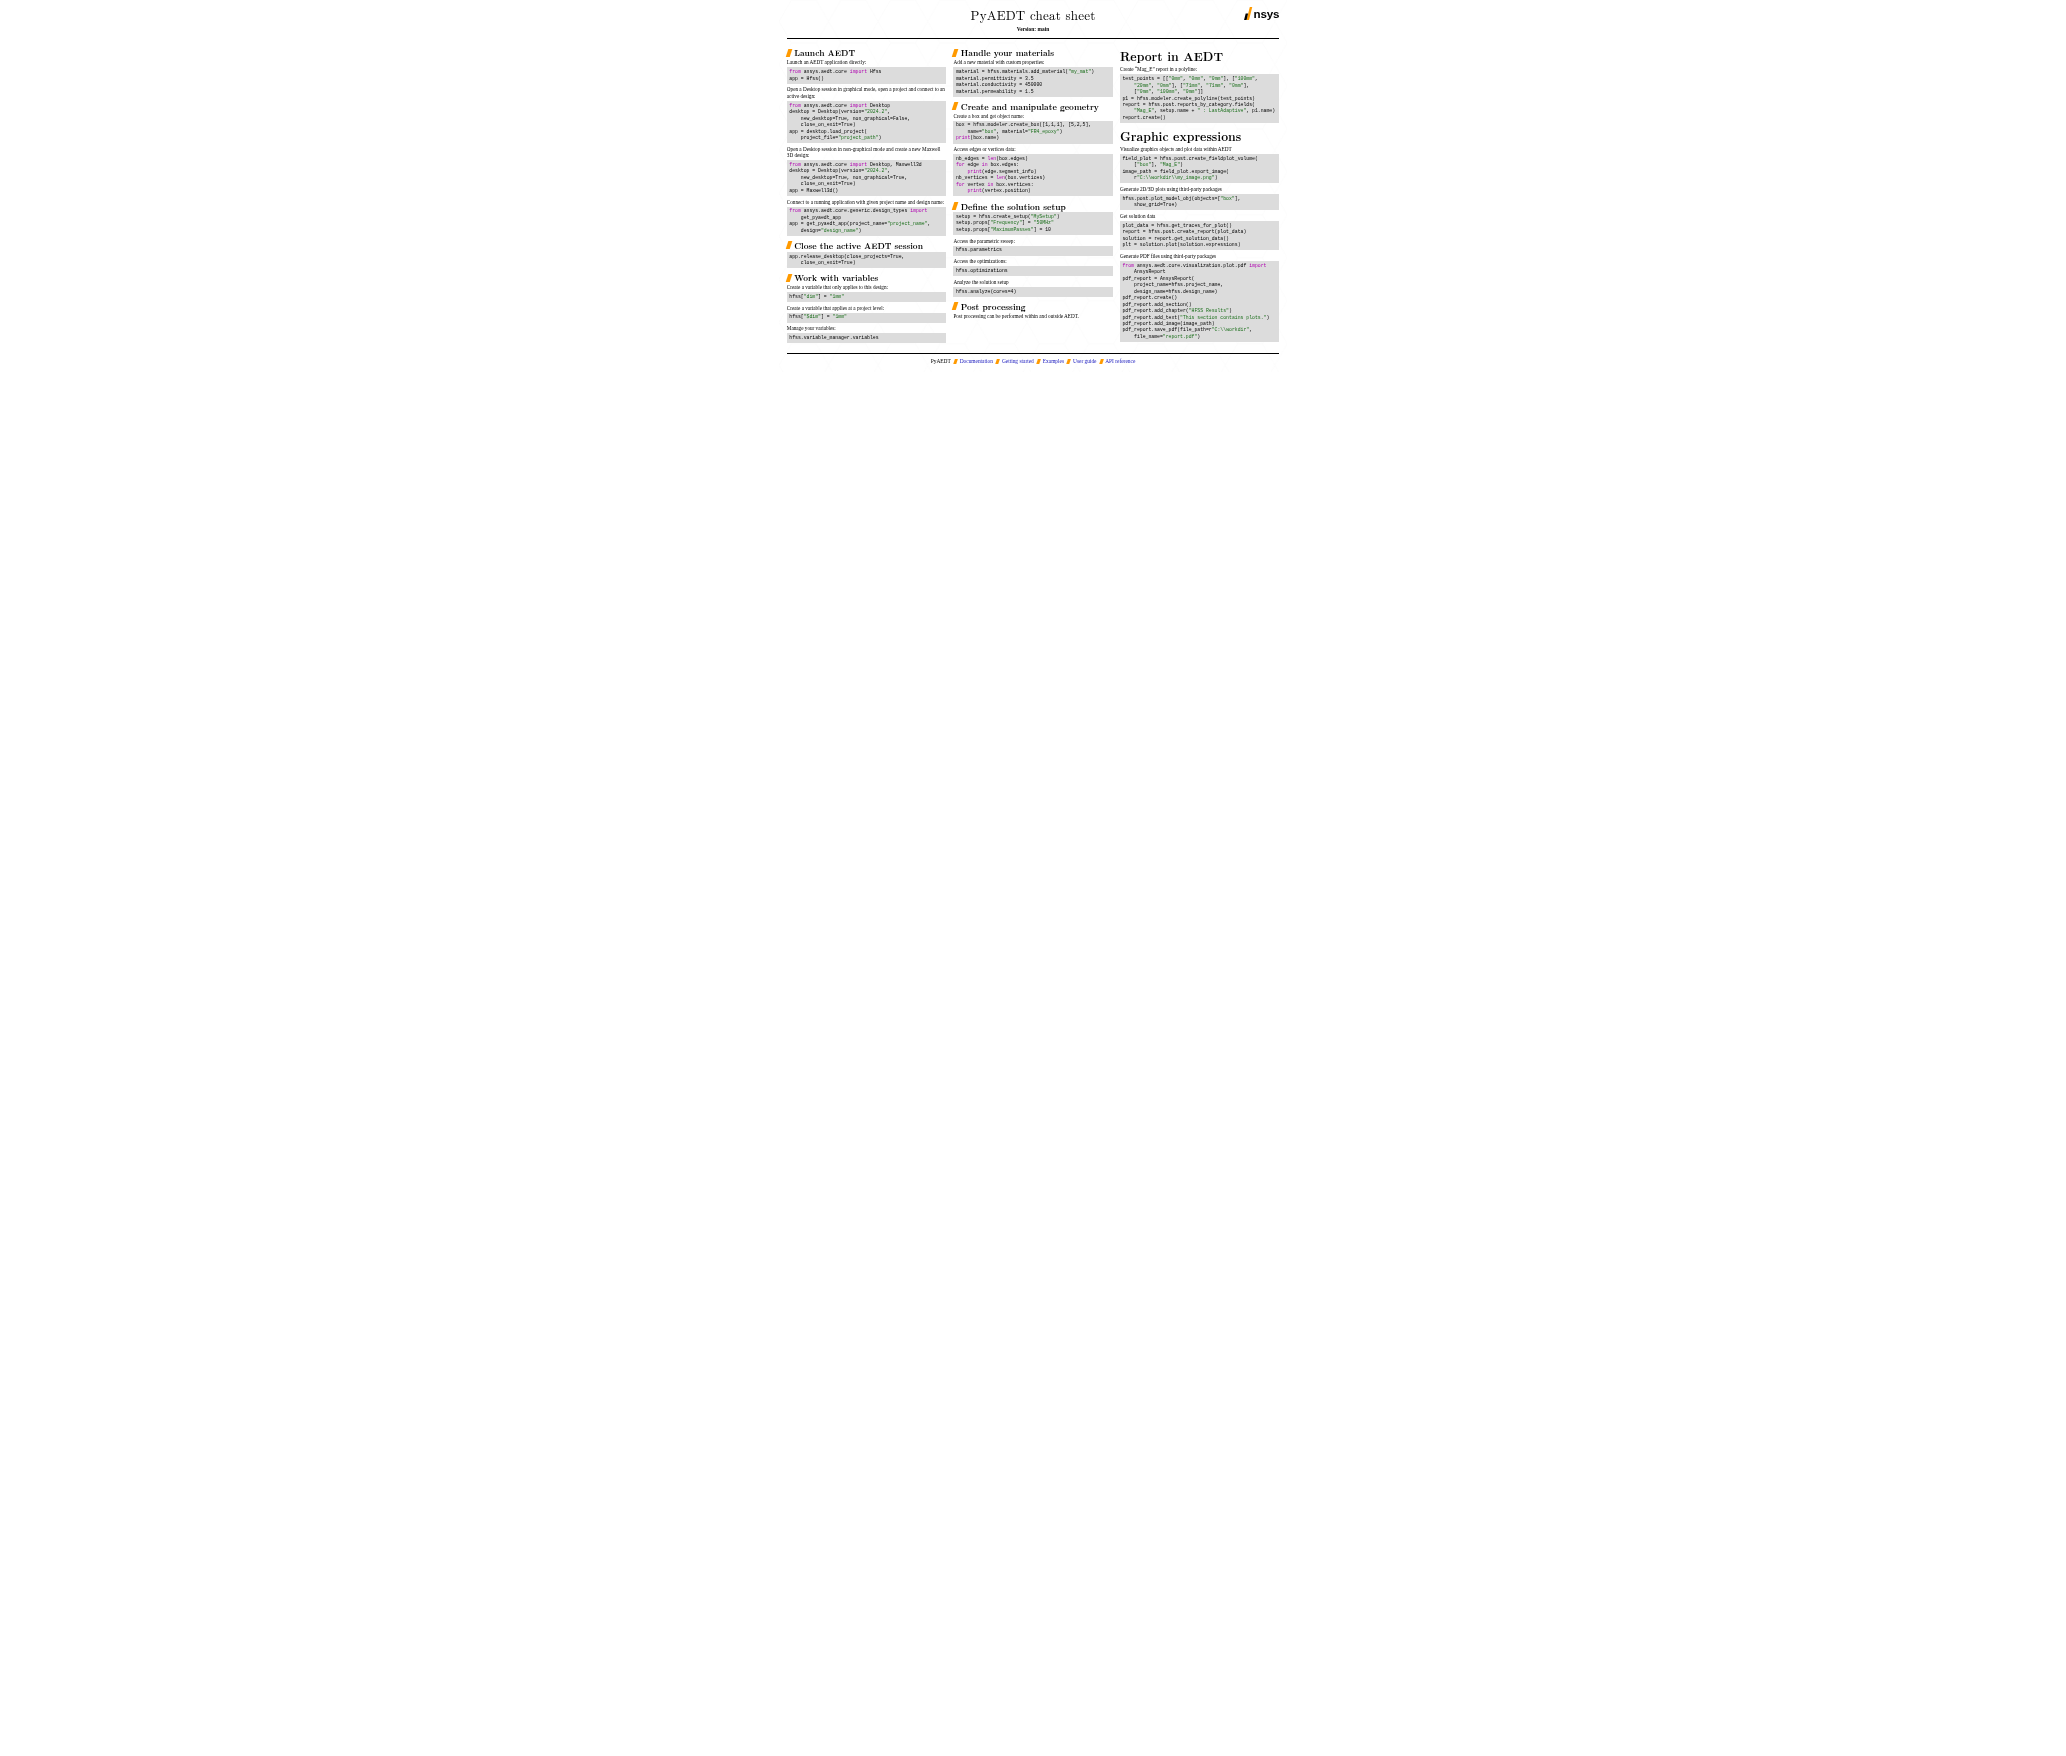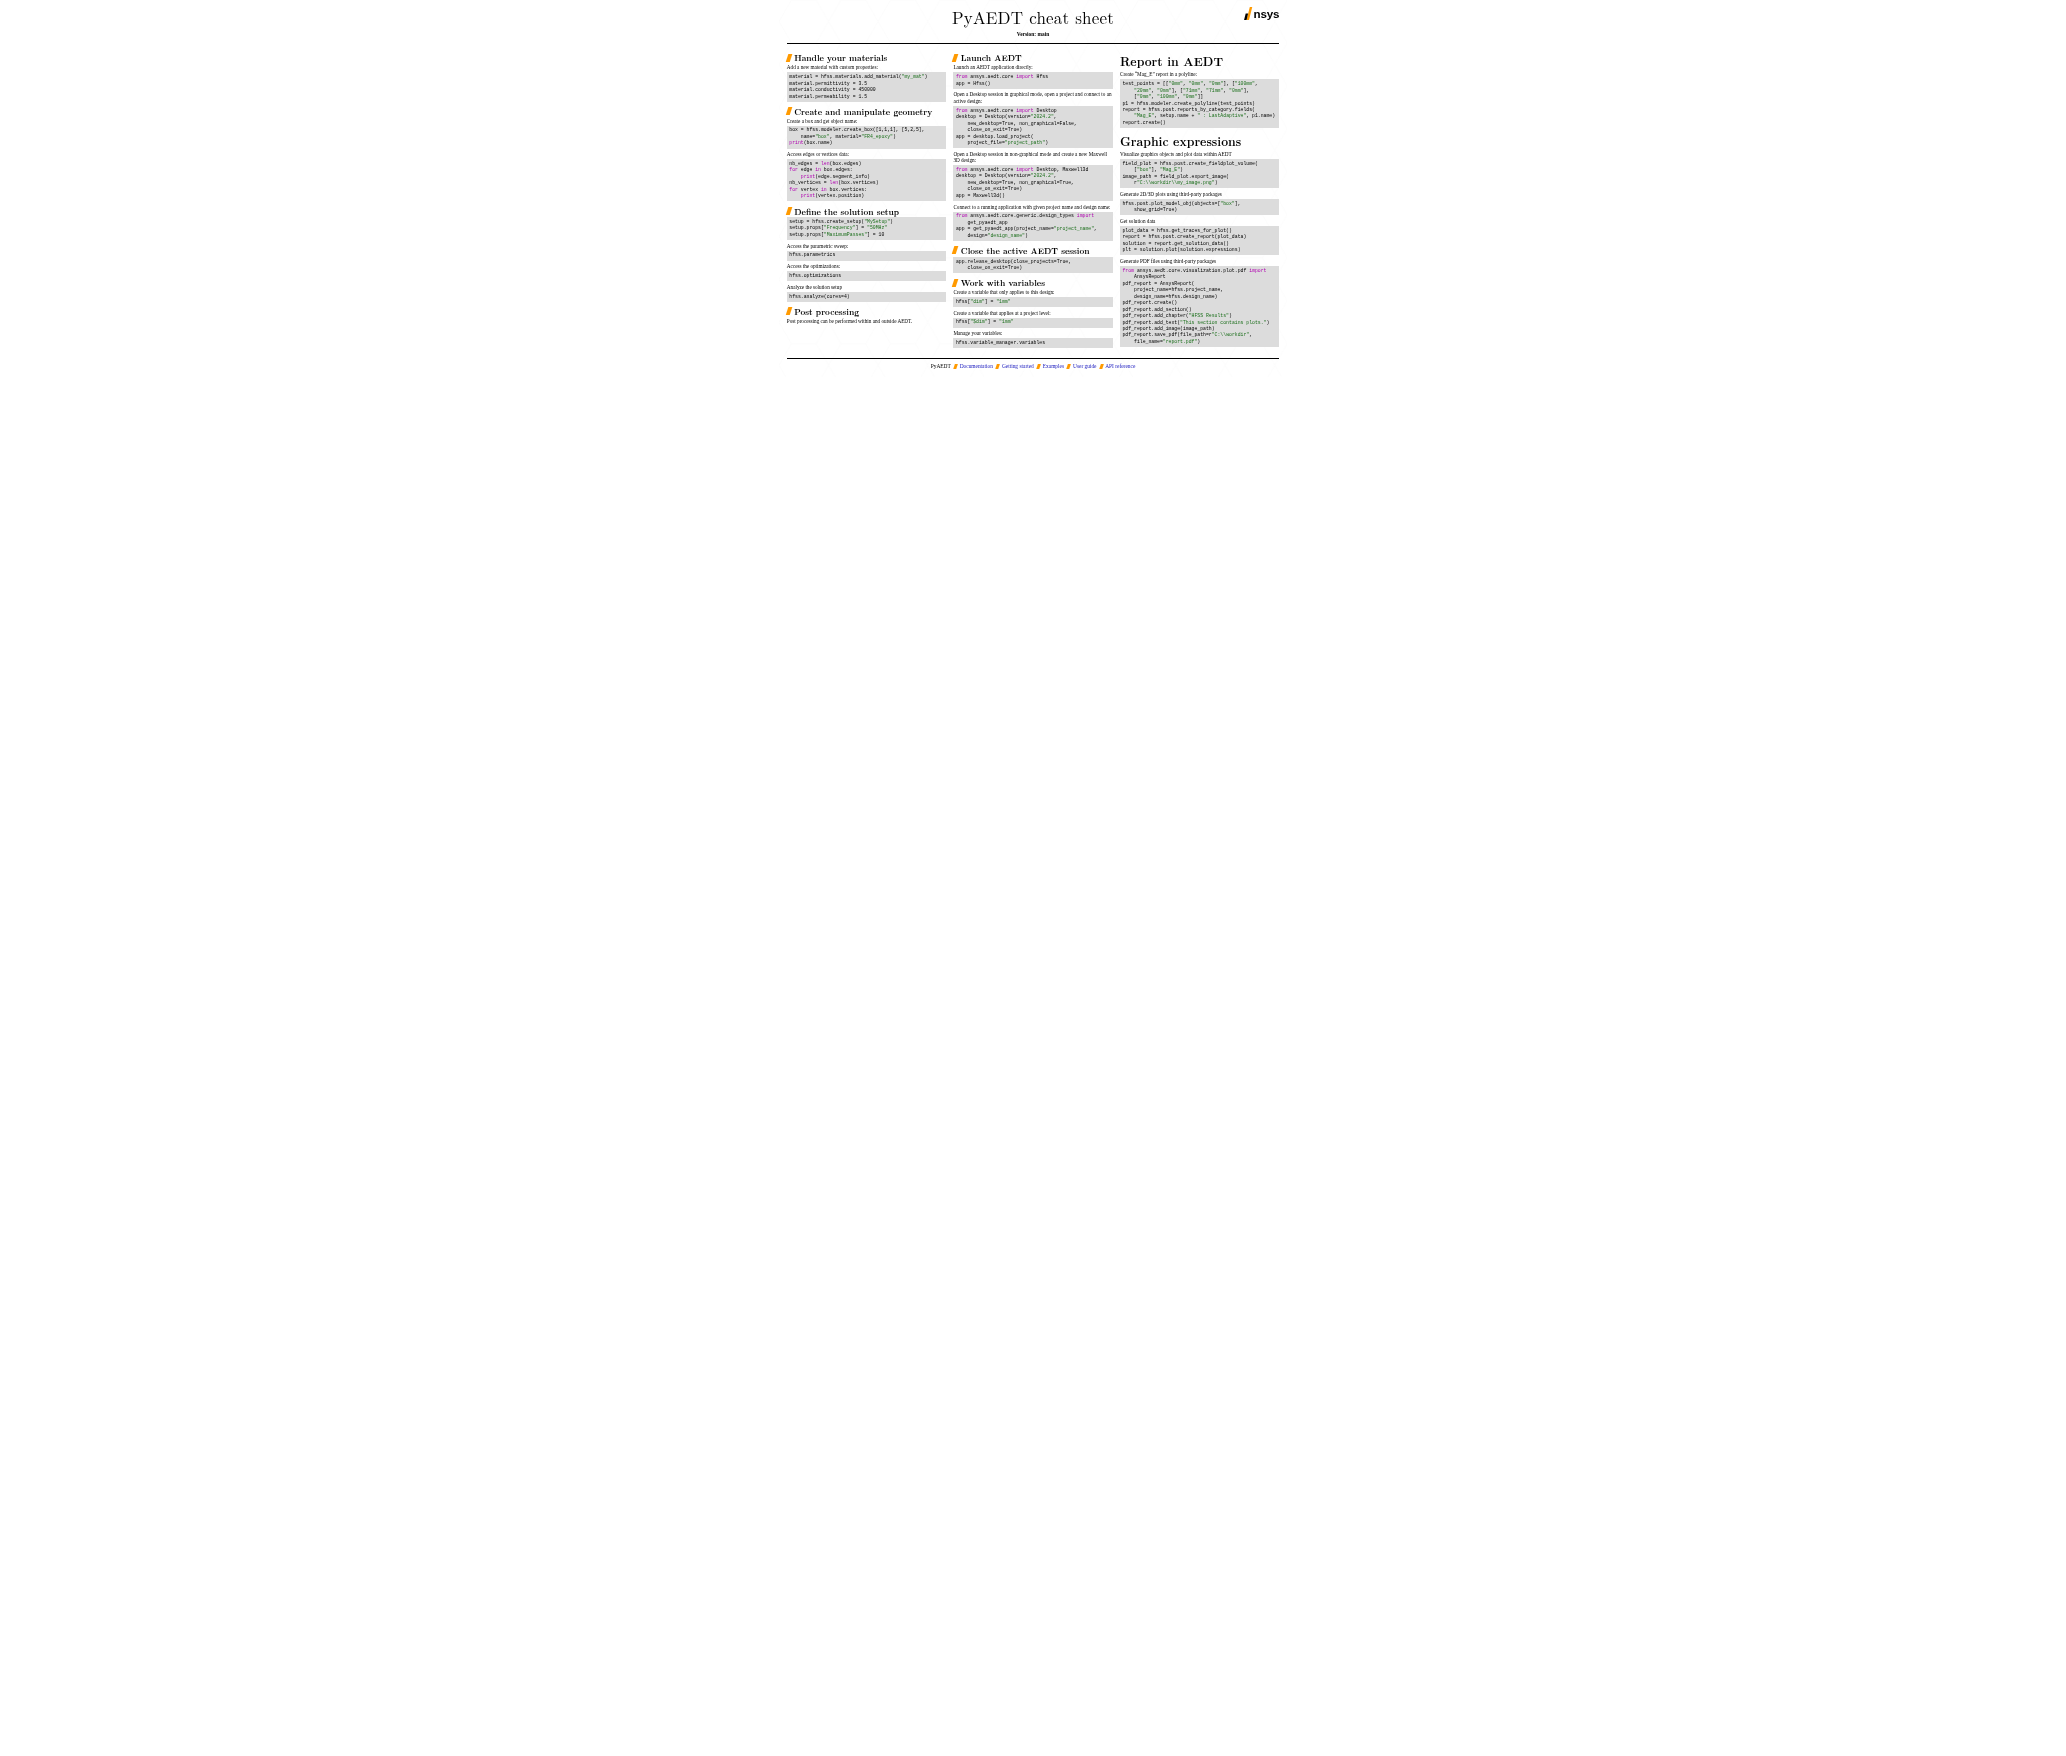--- a/index.html
+++ b/index.html
@@ -21,21 +21,21 @@
     opacity: 0.06;
     pointer-events: none;
   }
   .header {
     text-align: center;
     position: relative;
     padding-bottom: 4.1px;
   }
   .header h1 {
     font-family: 'Latin Modern Roman', 'Computer Modern', Georgia, serif;
-    font-size: 17px;
+    font-size: 13px;
     font-weight: normal;
     letter-spacing: 0.2px;
   }
   .header .version {
     font-size: 5.4px;
     font-weight: bold;
     margin-top: 1.7px;
   }
   .logo {
     position: absolute;
@@ -147,64 +147,20 @@
       <path d="M6 32 L14 0 L20 0 L12 32 Z" fill="#ff9a00"></path>
       <path d="M0 32 L4 16 L10 16 L6 32 Z" fill="#000"></path>
     </svg>
     <span class="logo-text">nsys</span>
   </div>
 </div>
 
 <hr class="top-rule">
 
 <div class="columns">
-
-  <div class="col">
-    <h2 class="section">
-        <span>Handle your materials</span>
-      </h2>
-    <p class="note">Add a new material with custom properties:</p>
-    <pre class="code">material = hfss.materials.add_material(<span class="str">"my_mat"</span>)
-material.permittivity = 3.5
-material.conductivity = 450000
-material.permeability = 1.5</pre>
-
-    <h2 class="section">
-        <span>Create and manipulate geometry</span>
-      </h2>
-    <p class="note">Create a box and get object name:</p>
-    <pre class="code">box = hfss.modeler.create_box([1,1,1], [5,2,5],
-    name=<span class="str">"box"</span>, material=<span class="str">"FR4_epoxy"</span>)
-<span class="kw-builtin">print</span>(box.name)</pre>
-    <p class="note">Access edges or vertices data:</p>
-    <pre class="code">nb_edges = <span class="kw-builtin">len</span>(box.edges)
-<span class="kw-flow">for</span> edge <span class="kw-flow">in</span> box.edges:
-    <span class="kw-builtin">print</span>(edge.segment_info)
-nb_vertices = <span class="kw-builtin">len</span>(box.vertices)
-<span class="kw-flow">for</span> vertex <span class="kw-flow">in</span> box.vertices:
-    <span class="kw-builtin">print</span>(vertex.position)</pre>
-
-    <h2 class="section">
-        <span>Define the solution setup</span>
-      </h2>
-    <pre class="code">setup = hfss.create_setup(<span class="str">"MySetup"</span>)
-setup.props[<span class="str">"Frequency"</span>] = <span class="str">"50MHz"</span>
-setup.props[<span class="str">"MaximumPasses"</span>] = 10</pre>
-    <p class="note">Access the parametric sweep:</p>
-    <pre class="code">hfss.parametrics</pre>
-    <p class="note">Access the optimizations:</p>
-    <pre class="code">hfss.optimizations</pre>
-    <p class="note">Analyze the solution setup</p>
-    <pre class="code">hfss.analyze(cores=4)</pre>
-
-    <h2 class="section">
-        <span>Post processing</span>
-      </h2>
-    <p class="note">Post processing can be performed within and outside AEDT.</p>
-  </div>
 
   <div class="col">
     <h2 class="section">
         <span>Launch AEDT</span>
       </h2>
     <p class="note">Launch an AEDT application directly:</p>
     <pre class="code"><span class="kw-import">from</span> ansys.aedt.core <span class="kw-import">import</span> Hfss
 app = Hfss()</pre>
     <p class="note">Open a Desktop session in graphical mode, open a project and connect to an active design:</p>
     <pre class="code"><span class="kw-import">from</span> ansys.aedt.core <span class="kw-import">import</span> Desktop
@@ -233,20 +189,64 @@
 
     <h2 class="section">
         <span>Work with variables</span>
       </h2>
     <p class="note">Create a variable that only applies to this design:</p>
     <pre class="code">hfss[<span class="str">"dim"</span>] = <span class="str">"1mm"</span></pre>
     <p class="note">Create a variable that applies at a project level:</p>
     <pre class="code">hfss[<span class="str">"$dim"</span>] = <span class="str">"1mm"</span></pre>
     <p class="note">Manage your variables:</p>
     <pre class="code">hfss.variable_manager.variables</pre>
+  </div>
+
+  <div class="col">
+    <h2 class="section">
+        <span>Handle your materials</span>
+      </h2>
+    <p class="note">Add a new material with custom properties:</p>
+    <pre class="code">material = hfss.materials.add_material(<span class="str">"my_mat"</span>)
+material.permittivity = 3.5
+material.conductivity = 450000
+material.permeability = 1.5</pre>
+
+    <h2 class="section">
+        <span>Create and manipulate geometry</span>
+      </h2>
+    <p class="note">Create a box and get object name:</p>
+    <pre class="code">box = hfss.modeler.create_box([1,1,1], [5,2,5],
+    name=<span class="str">"box"</span>, material=<span class="str">"FR4_epoxy"</span>)
+<span class="kw-builtin">print</span>(box.name)</pre>
+    <p class="note">Access edges or vertices data:</p>
+    <pre class="code">nb_edges = <span class="kw-builtin">len</span>(box.edges)
+<span class="kw-flow">for</span> edge <span class="kw-flow">in</span> box.edges:
+    <span class="kw-builtin">print</span>(edge.segment_info)
+nb_vertices = <span class="kw-builtin">len</span>(box.vertices)
+<span class="kw-flow">for</span> vertex <span class="kw-flow">in</span> box.vertices:
+    <span class="kw-builtin">print</span>(vertex.position)</pre>
+
+    <h2 class="section">
+        <span>Define the solution setup</span>
+      </h2>
+    <pre class="code">setup = hfss.create_setup(<span class="str">"MySetup"</span>)
+setup.props[<span class="str">"Frequency"</span>] = <span class="str">"50MHz"</span>
+setup.props[<span class="str">"MaximumPasses"</span>] = 10</pre>
+    <p class="note">Access the parametric sweep:</p>
+    <pre class="code">hfss.parametrics</pre>
+    <p class="note">Access the optimizations:</p>
+    <pre class="code">hfss.optimizations</pre>
+    <p class="note">Analyze the solution setup</p>
+    <pre class="code">hfss.analyze(cores=4)</pre>
+
+    <h2 class="section">
+        <span>Post processing</span>
+      </h2>
+    <p class="note">Post processing can be performed within and outside AEDT.</p>
   </div>
 
   <div class="col">
     <h3 class="subsection">Report in AEDT</h3>
     <p class="note">Create “Mag_E” report in a polyline:</p>
     <pre class="code">test_points = [[<span class="str">"0mm"</span>, <span class="str">"0mm"</span>, <span class="str">"0mm"</span>], [<span class="str">"100mm"</span>,
     <span class="str">"20mm"</span>, <span class="str">"0mm"</span>], [<span class="str">"71mm"</span>, <span class="str">"71mm"</span>, <span class="str">"0mm"</span>],
     [<span class="str">"0mm"</span>, <span class="str">"100mm"</span>, <span class="str">"0mm"</span>]]
 p1 = hfss.modeler.create_polyline(test_points)
 report = hfss.post.reports_by_category.fields(

